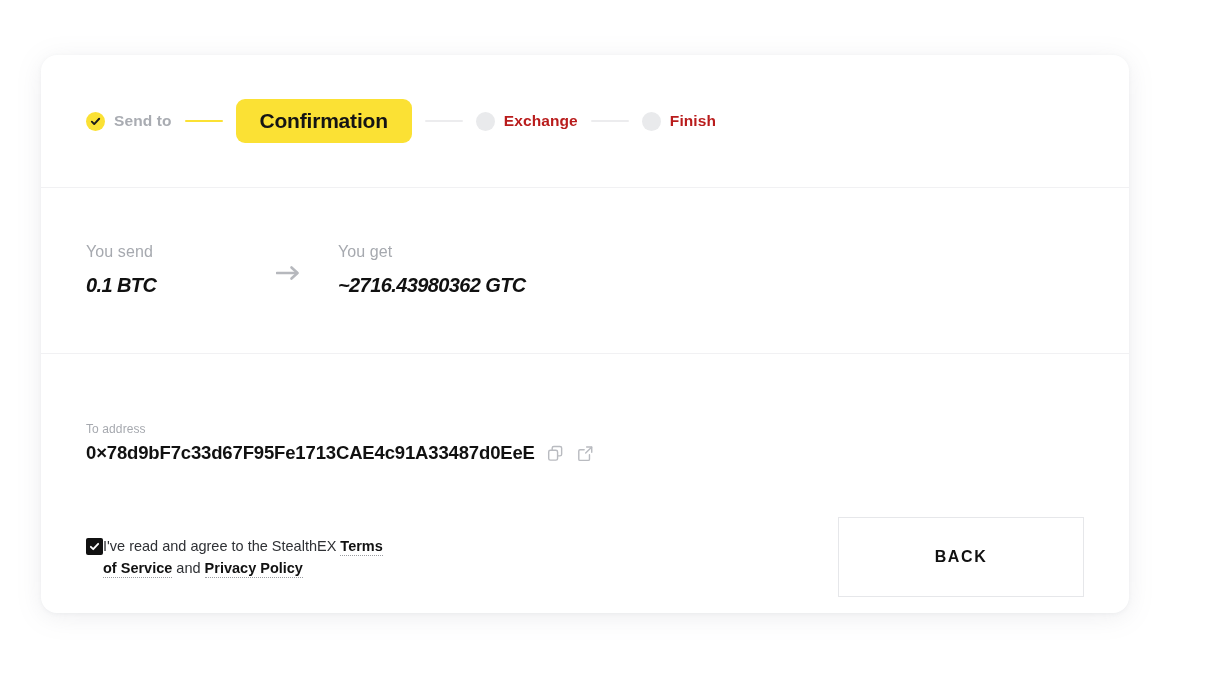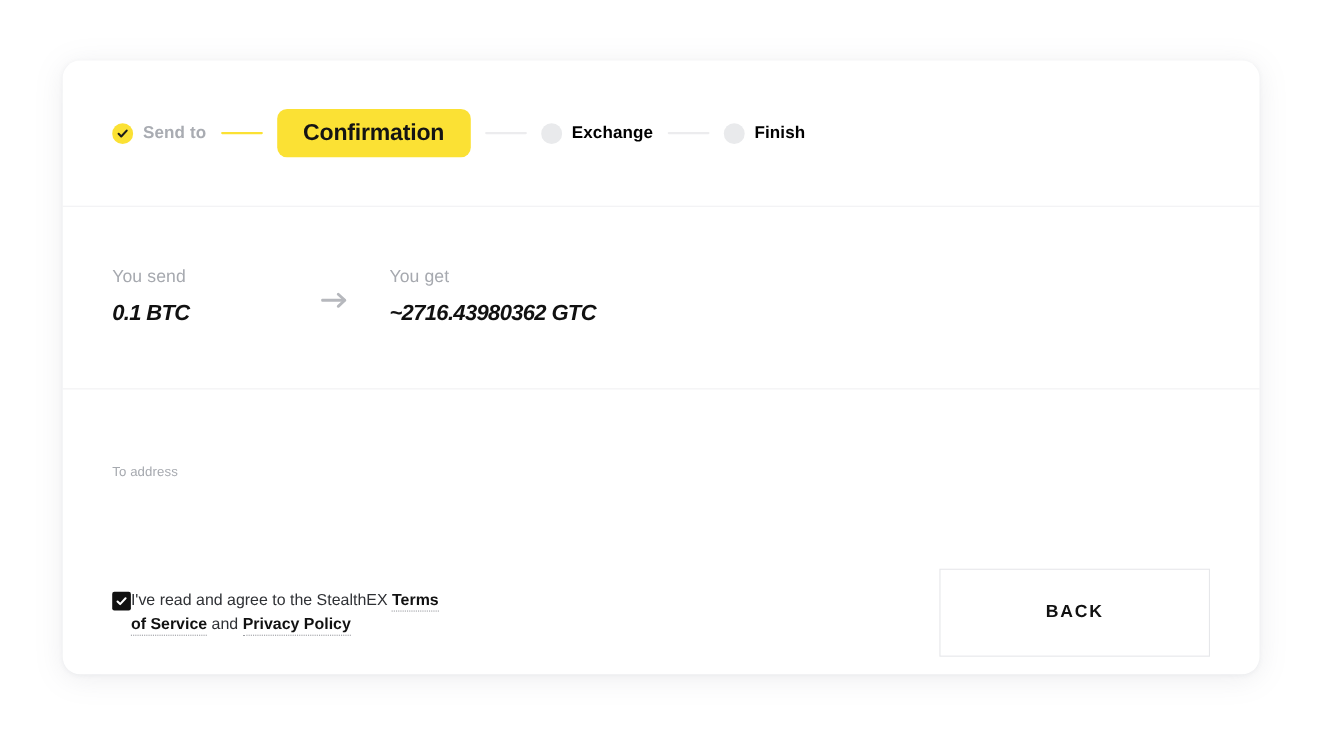--- a/index.html
+++ b/index.html
@@ -14,21 +14,21 @@
     overflow: hidden;
   }
   .page {
     position: relative;
     width: 1206px;
     height: 678px;
     background: #ffffff;
   }
   .card {
     position: absolute;
-    left: 57px;
+    left: 41px;
     top: 55px;
     width: 1088px;
     height: 558px;
     background: #ffffff;
     border-radius: 16px;
     box-shadow: 0 4px 26px rgba(120, 125, 140, 0.13), 0 1px 4px rgba(120,125,140,0.07);
     box-sizing: border-box;
   }
 
   
@@ -60,21 +60,21 @@
   .step-dot.done { background: #FBE134; }
   .step-dot.todo { background: #e9eaec; }
   .step-dot svg { display: block; }
   .step-label {
     font-size: 15.5px;
     font-weight: bold;
     letter-spacing: 0.1px;
     white-space: nowrap;
   }
   .step-label.done  { color: #a9acb2; }
-  .step-label.todo  { color: #000000; }
+  .step-label.todo  { color: #b91c1c; }
   .step.current {
     background: #FBE134;
     border-radius: 9px;
     padding: 10px 24px;
   }
   .step-label.current {
     color: #141414;
     font-size: 21px;
     font-weight: bold;
     letter-spacing: -0.2px;
@@ -305,20 +305,38 @@
         <div class="amt-label">You get</div>
         <div class="amt-value">~2716.43980362 GTC</div>
       </div>
 
     </div>
 
     <div class="divider two"></div>
 
     <div class="address-row">
       <div class="addr-label">To address</div>
+      <div class="addr-value-line">
+        <span class="addr-value">0×78d9bF7c33d67F95Fe1713CAE4c91A33487d0EeE</span>
+
+        <span class="addr-icon">
+          <svg width="17" height="17" viewBox="0 0 18 18">
+            <rect x="5.5" y="1.5" width="10" height="10" rx="1.8" fill="none" stroke="#b9bbc0" stroke-width="1.5"></rect>
+            <rect x="1.8" y="5.6" width="9.4" height="10.4" rx="1.8" fill="#ffffff" stroke="#b9bbc0" stroke-width="1.5"></rect>
+          </svg>
+        </span>
+
+        <span class="addr-icon">
+          <svg width="17" height="17" viewBox="0 0 18 18">
+            <path d="M10.2 2.2 H15.6 V7.6" fill="none" stroke="#b9bbc0" stroke-width="1.5" stroke-linecap="round" stroke-linejoin="round"></path>
+            <path d="M15.4 2.4 L9.2 8.6" fill="none" stroke="#b9bbc0" stroke-width="1.5" stroke-linecap="round"></path>
+            <path d="M13.2 10.4 V15 A1.3 1.3 0 0 1 11.9 16.3 H3.2 A1.3 1.3 0 0 1 1.9 15 V6.3 A1.3 1.3 0 0 1 3.2 5 H7.6" fill="none" stroke="#b9bbc0" stroke-width="1.5" stroke-linecap="round" stroke-linejoin="round"></path>
+          </svg>
+        </span>
+      </div>
     </div>
 
     <div class="bottom">
 
       <div class="terms">
         <span class="checkbox">
           <svg width="11" height="11" viewBox="0 0 12 12">
             <path d="M2 6.3 L4.6 8.9 L10 3.1" fill="none" stroke="#ffffff" stroke-width="2" stroke-linecap="round" stroke-linejoin="round"></path>
           </svg>
         </span>

